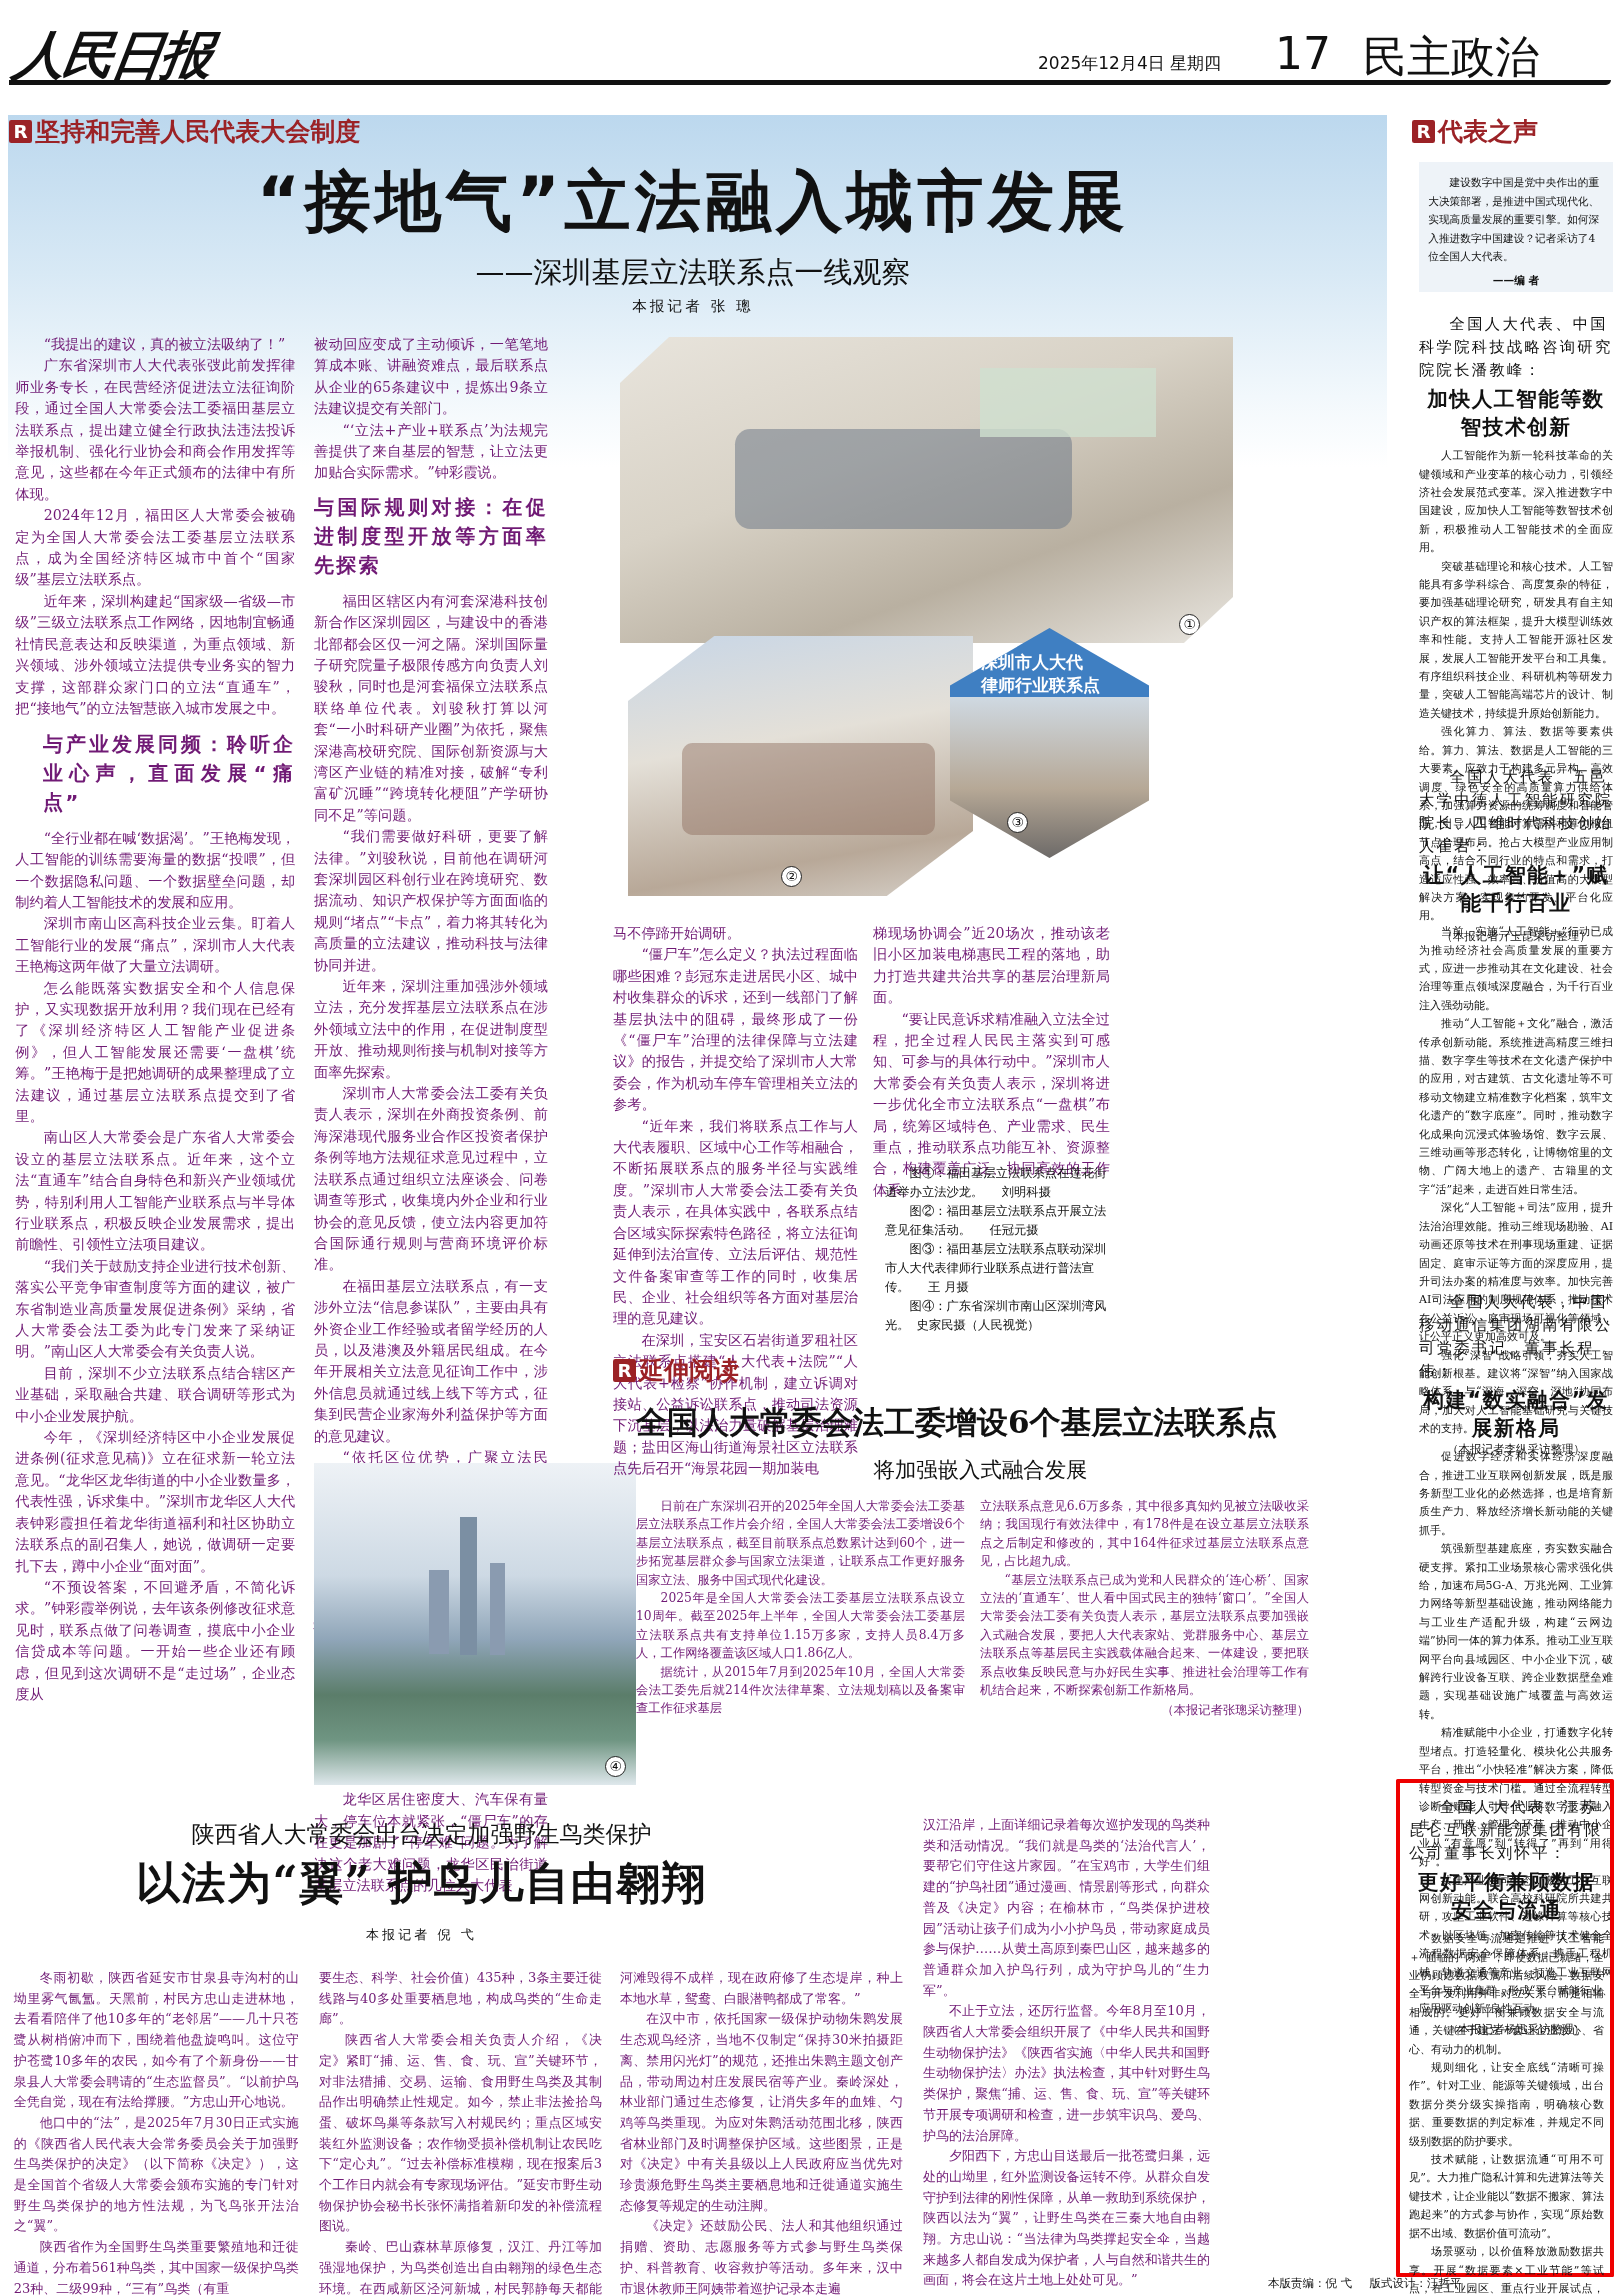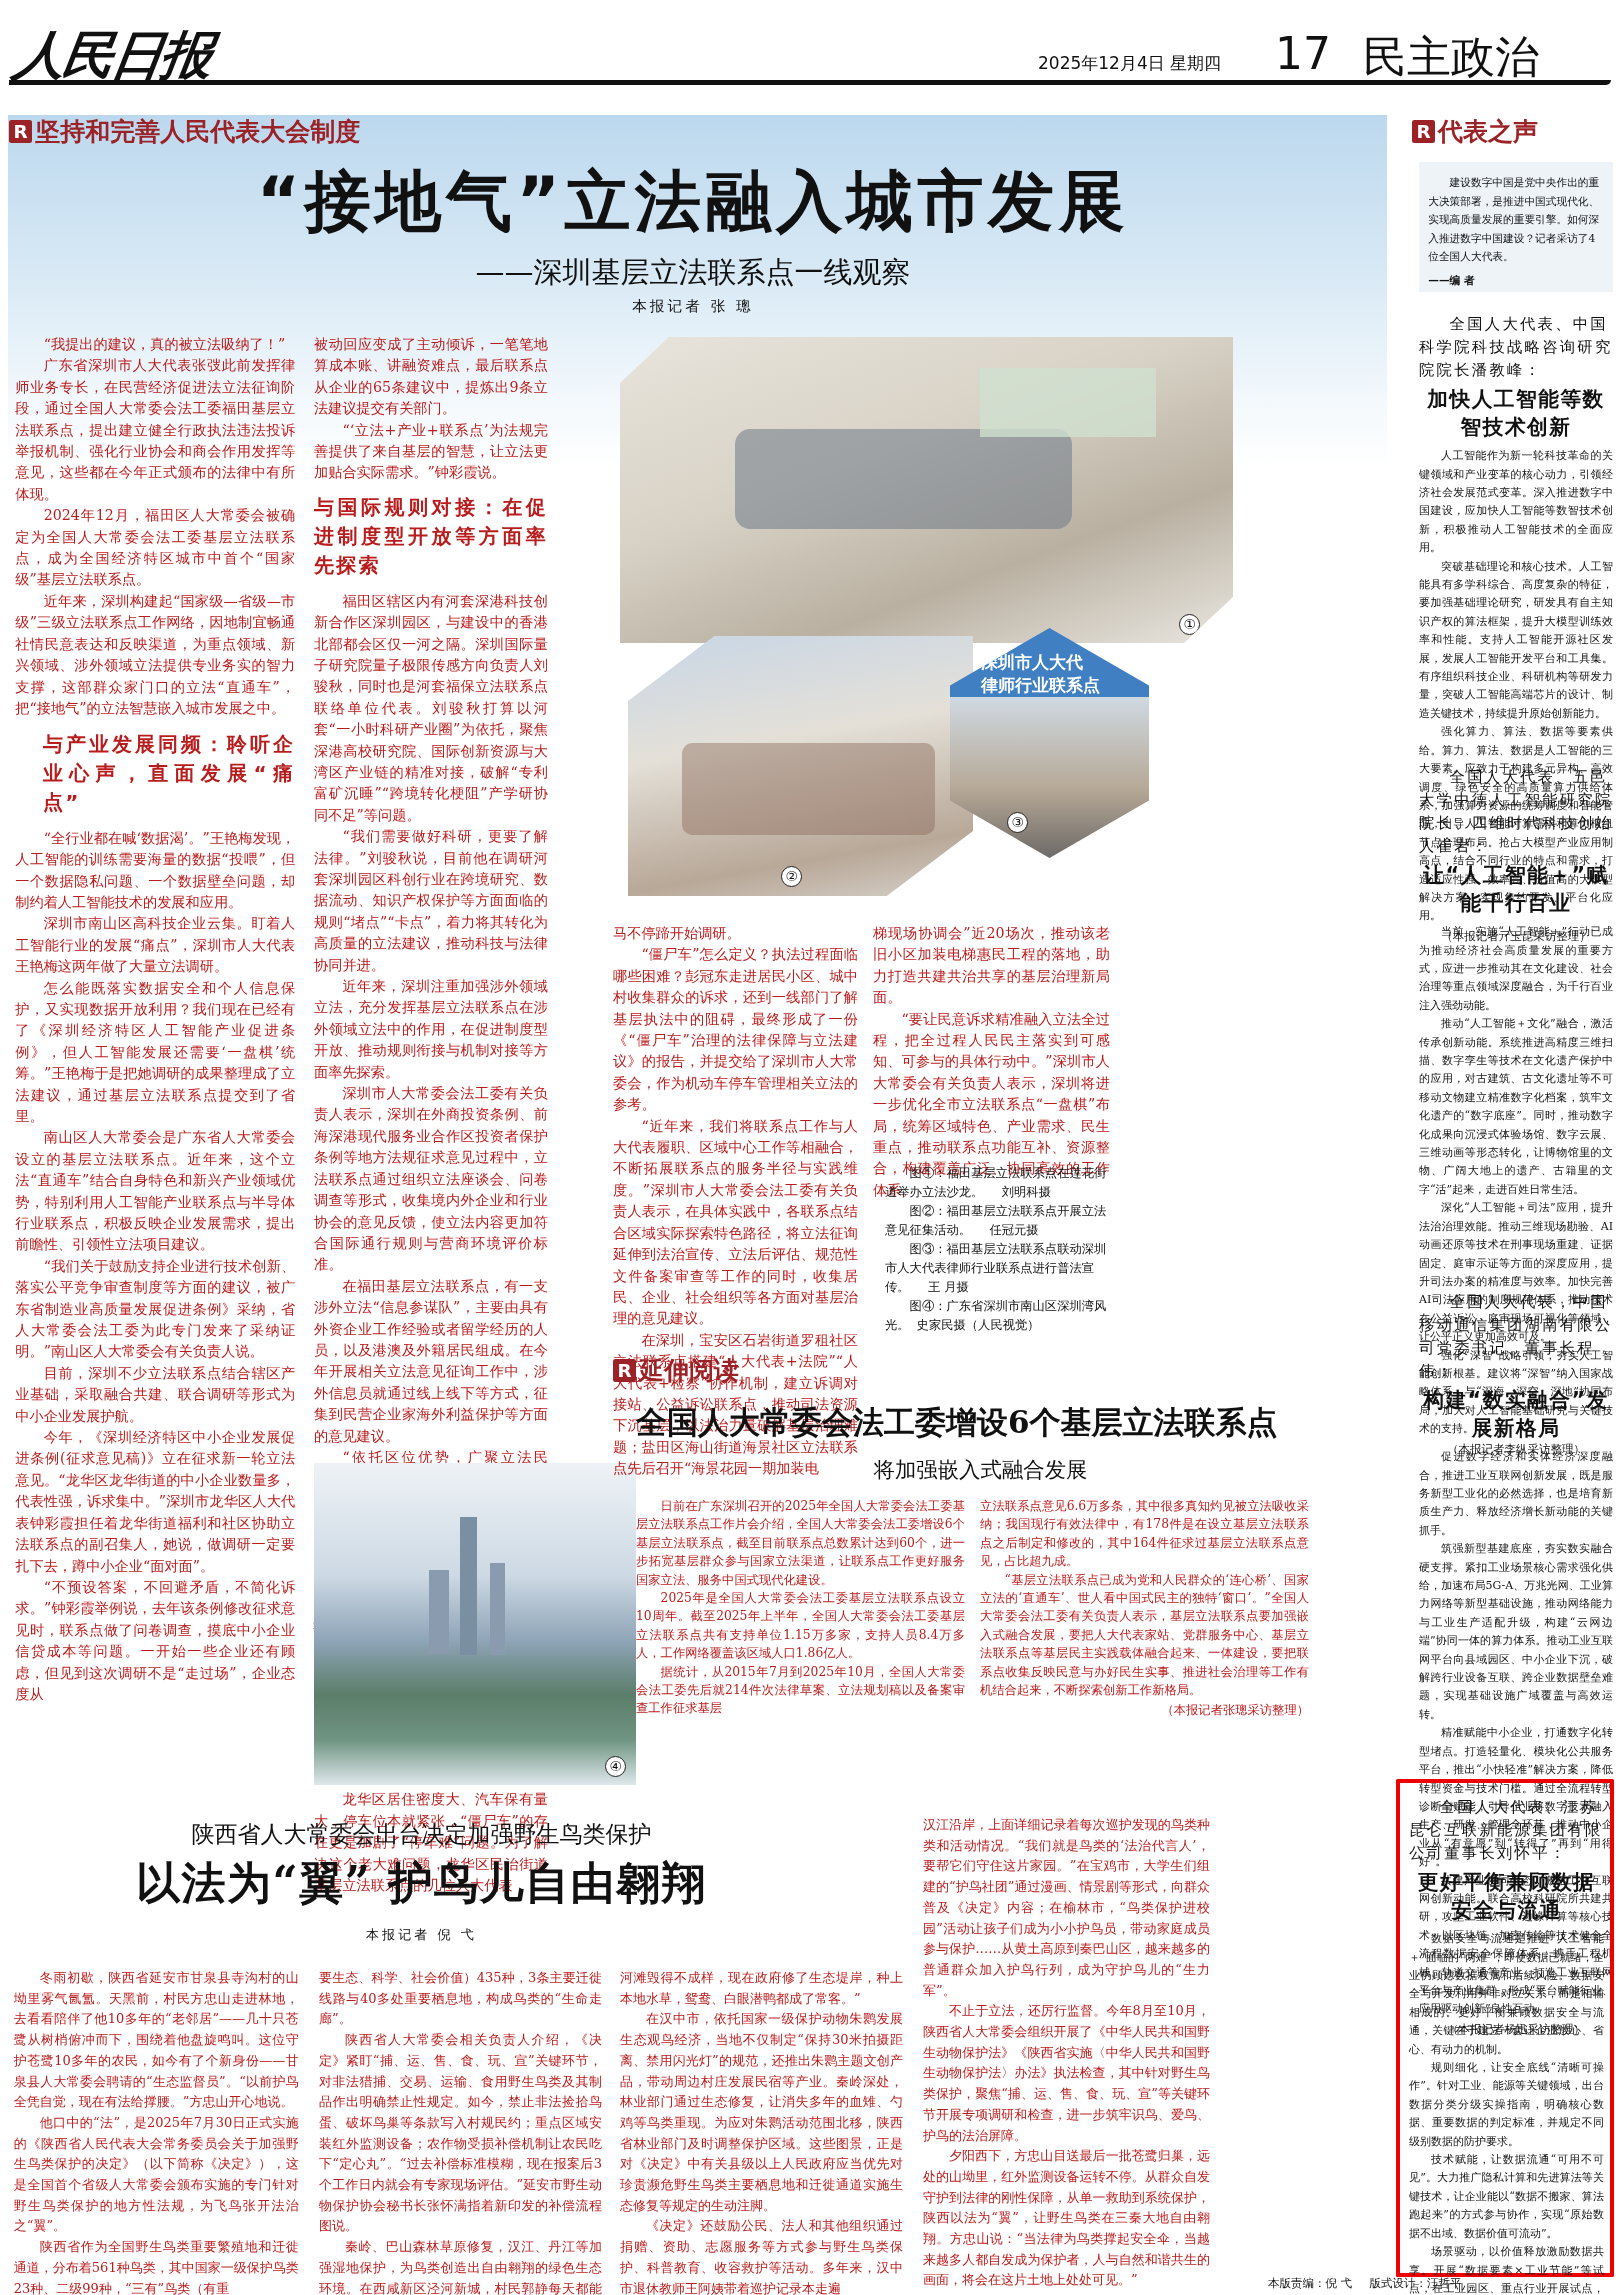--- a/index.html
+++ b/index.html
@@ -9,21 +9,21 @@
 .masthead-date{left:1038px;top:52px;font-size:17px;font-family:"DejaVu Sans",sans-serif}
 .masthead-page{left:1275px;top:27.6px;font-size:44px;font-family:"DejaVu Sans",sans-serif}
 .masthead-section{left:1363px;top:27.6px;font-size:44px;font-family:"DejaVu Sans",sans-serif}
 .masthead-rule{left:9.2px;top:80px;width:1602px;height:4.6px;background:#111;border-radius:0 0 6.1px 0}
 .hero-bg{left:7.7px;top:115px;width:1379px;height:352px;background:linear-gradient(180deg,#bcd8ee 0%,#d8e9f5 45%,#f2f8fc 80%,#fff 100%)}
 .kicker{font-family:"DejaVu Sans",sans-serif;font-weight:bold;color:#9b2226;font-size:25px;display:flex;align-items:center}
 .kicker .r{display:inline-block;width:23px;height:23px;background:#9b2226;color:#fff;font-size:18.4px;text-align:center;line-height:23px;margin-right:3.1px;border-radius:2.3px}
 .main-title{left:0;width:1386px;top:157px;text-align:center;font-family:"DejaVu Sans",sans-serif;font-weight:bold;font-size:66px;letter-spacing:4.6px}
 .main-sub{left:0;width:1386px;top:253px;text-align:center;font-family:"DejaVu Sans",sans-serif;font-size:29px}
 .byline{left:0;width:1386px;top:297px;text-align:center;font-size:14.6px;letter-spacing:3.1px}
-.col{font-size:14.2px;line-height:21.4px;text-align:justify;color:#b91c1c}
+.col{font-size:14.2px;line-height:21.4px;text-align:justify;color:#701a75}
 .col p{text-indent:2em}
 .sub-head{font-family:"DejaVu Sans",sans-serif;font-weight:bold;font-size:20px;line-height:29px;letter-spacing:2.3px}
 .photo{overflow:hidden}
 .cap-num{display:inline-block;width:21.4px;height:21.4px;border-radius:50%;border:1.5px solid #222;background:#fff;text-align:center;line-height:18.4px;font-size:13.8px;font-family:"DejaVu Sans",sans-serif}
 .side-box{left:1419px;top:162px;width:194px;height:130px;background:#eef3f8;padding:12.3px 9.2px;font-size:10.7px;line-height:18.4px;font-family:"DejaVu Serif",serif}
 .rep-intro{font-size:15.3px;line-height:23px;letter-spacing:2.3px;text-indent:2em}
 .rep-title{font-family:"DejaVu Sans",sans-serif;font-weight:bold;font-size:20.7px;text-align:center;letter-spacing:1.5px;margin:3.1px 0 6.1px}
 .rep-body{font-size:11px;line-height:18.4px;text-align:justify}
 .rep-body p{text-indent:2em}
 .rep-credit{text-align:center;font-size:11.5px;margin-top:3.1px}
@@ -159,21 +159,21 @@
   <p>不止于立法，还厉行监督。今年8月至10月，陕西省人大常委会组织开展了《中华人民共和国野生动物保护法》《陕西省实施〈中华人民共和国野生动物保护法〉办法》执法检查，其中针对野生鸟类保护，聚焦“捕、运、售、食、玩、宣”等关键环节开展专项调研和检查，进一步筑牢识鸟、爱鸟、护鸟的法治屏障。</p>
   <p>夕阳西下，方忠山目送最后一批苍鹭归巢，远处的山坳里，红外监测设备运转不停。从群众自发守护到法律的刚性保障，从单一救助到系统保护，陕西以法为“翼”，让野生鸟类在三秦大地自由翱翔。方忠山说：“当法律为鸟类撑起安全伞，当越来越多人都自发成为保护者，人与自然和谐共生的画面，将会在这片土地上处处可见。”</p>
 </div>
 
 <div class="abs kicker" style="left:1412px;top:115px">
   <span class="r">R</span>
   <span>代表之声</span>
 </div>
 <div class="abs side-box">
   <p style="text-indent:2em">建设数字中国是党中央作出的重大决策部署，是推进中国式现代化、实现高质量发展的重要引擎。如何深入推进数字中国建设？记者采访了4位全国人大代表。</p>
-  <p style="text-align:left;margin-top:6.1px;font-family:'DejaVu Sans',sans-serif;font-weight:bold">——编  者</p>
+  <p style="text-align:center;margin-top:6.1px;font-family:'DejaVu Sans',sans-serif;font-weight:bold">——编  者</p>
 </div>
 
 <div class="abs" style="left:1419px;top:313px;width:194px">
   <div class="rep-intro">全国人大代表、中国科学院科技战略咨询研究院院长潘教峰：</div>
   <div class="rep-title">加快人工智能等数智技术创新</div>
   <div class="rep-body">
     <p>人工智能作为新一轮科技革命的关键领域和产业变革的核心动力，引领经济社会发展范式变革。深入推进数字中国建设，应加快人工智能等数智技术创新，积极推动人工智能技术的全面应用。</p>
     <p>突破基础理论和核心技术。人工智能具有多学科综合、高度复杂的特征，要加强基础理论研究，研发具有自主知识产权的算法框架，提升大模型训练效率和性能。支持人工智能开源社区发展，发展人工智能开发平台和工具集。有序组织科技企业、科研机构等研发力量，突破人工智能高端芯片的设计、制造关键技术，持续提升原始创新能力。</p>
     <p>强化算力、算法、数据等要素供给。算力、算法、数据是人工智能的三大要素。应致力于构建多元异构、高效调度、绿色安全的高质量算力供给体系，加强算力资源的统筹调度和智能管理，引导人工智能计算需求和算力枢纽节点合理布局。抢占大模型产业应用制高点，结合不同行业的特点和需求，打造适应性强、效率高、价值高的大模型解决方案，实现集约开发、平台化应用。</p>
   </div>

